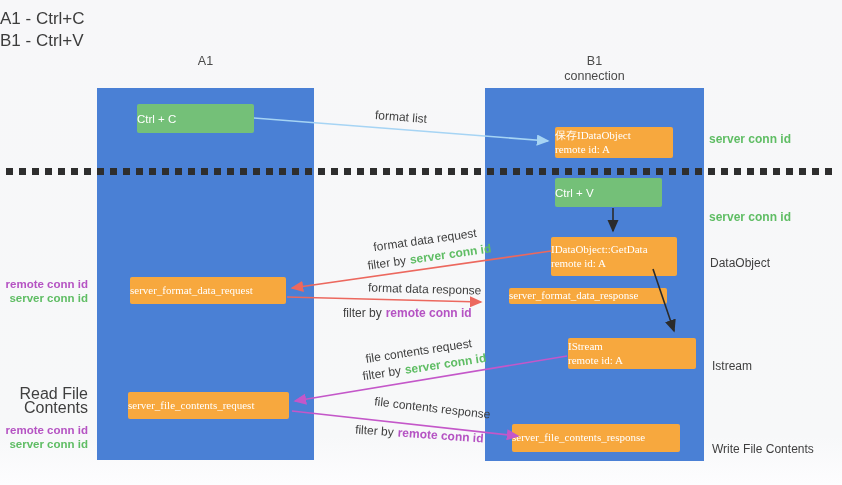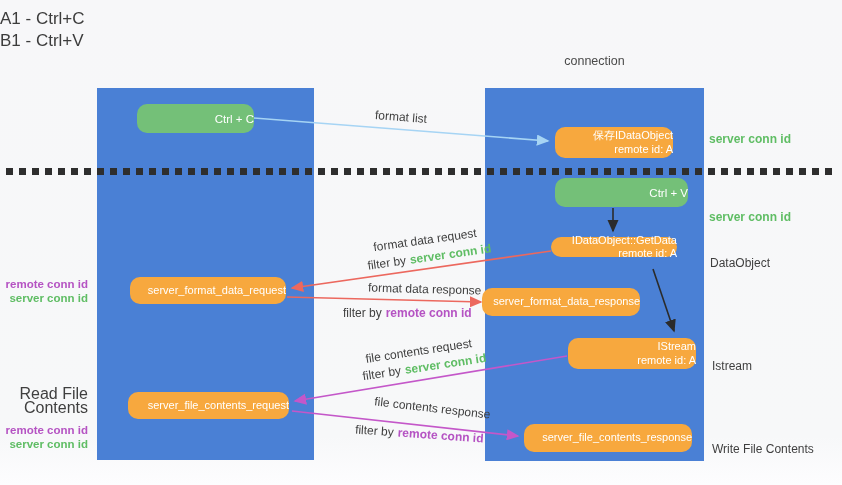--- a/index.html
+++ b/index.html
@@ -22,33 +22,33 @@
   
   .lane { background:#4a80d5; top:88px; }
   .lane.a1 { left:97px; width:217px; height:372px; }
   .lane.b1 { left:485px; width:219px; height:373px; }
 
   
   .divider { left:6px; top:168px; width:830px; height:7px;
     background:repeating-linear-gradient(to right,#2e2e2e 0 7px,transparent 7px 13px); }
 
   
-  .node { display:flex; flex-direction:column; align-items:flex-end; justify-content:center;
-    color:#fff; text-align:center; border-radius:10px; }
+  .node { display:flex; flex-direction:column; align-items:flex-start; justify-content:center;
+    color:#fff; text-align:center; border-radius:2px; }
   .node.green { background:#74c078; font-size:11.5px; }
-  .node.orange { background:#f7a83e; font-size:11px; line-height:13.5px; }
+  .node.orange { background:#f7a83e; font-size:11px; line-height:13.5px;font-family:Liberation Serif, serif; }
   .n-ctrl-c   { left:137px; top:104px; width:117px; height:29px; }
   .n-save     { left:555px; top:127px; width:118px; height:31px; }
-  .n-ctrl-v   { left:555px; top:178px; width:133px; height:29px; }
-  .n-getdata  { left:551px; top:237px; width:126px; height:20px; }
+  .n-ctrl-v   { left:555px; top:178px; width:107px; height:29px; }
+  .n-getdata  { left:551px; top:237px; width:126px; height:39px; }
   .n-fmt-req  { left:130px; top:277px; width:156px; height:27px; font-size:11.5px; }
-  .n-fmt-resp { left:482px; top:288px; width:158px; height:28px; font-size:11.5px; }
+  .n-fmt-resp { left:509px; top:288px; width:158px; height:16px; font-size:11.5px; }
   .n-istream  { left:568px; top:338px; width:128px; height:31px; }
   .n-file-req { left:128px; top:392px; width:161px; height:27px; font-size:11.5px; }
-  .n-file-resp{ left:524px; top:424px; width:168px; height:28px; font-size:11.5px; }
+  .n-file-resp{ left:512px; top:424px; width:168px; height:28px; font-size:11.5px; }
 
   
   .side { font-size:12px; white-space:nowrap; }
   .green-txt { color:#5fbd64; font-weight:bold; }
   .purple-txt { color:#b553c3; font-weight:bold; }
   .dark-txt { color:#3f3f3f;margin-top:12px; }
   .r1 { left:709px; top:132px; }
   .r2 { left:709px; top:210px; }
   .r3 { left:710px; top:244px; }
   .r4 { left:712px; top:347px; }
@@ -75,22 +75,24 @@
 </style>
 </head>
 <body>
 
 <div class="abs title">
   <div>A1 - Ctrl+C</div>
   <div>B1 - Ctrl+V</div>
 </div>
 
 <div class="abs lane-header a1">
+  <div>A1</div>
 </div>
 <div class="abs lane-header b1">
+  <div>B1</div>
   <div>connection</div>
 </div>
 
 <div class="abs lane a1"></div>
 <div class="abs lane b1"></div>
 
 <div class="abs divider"></div>
 
 <div class="abs node green n-ctrl-c">
   <span>Ctrl + C</span>

